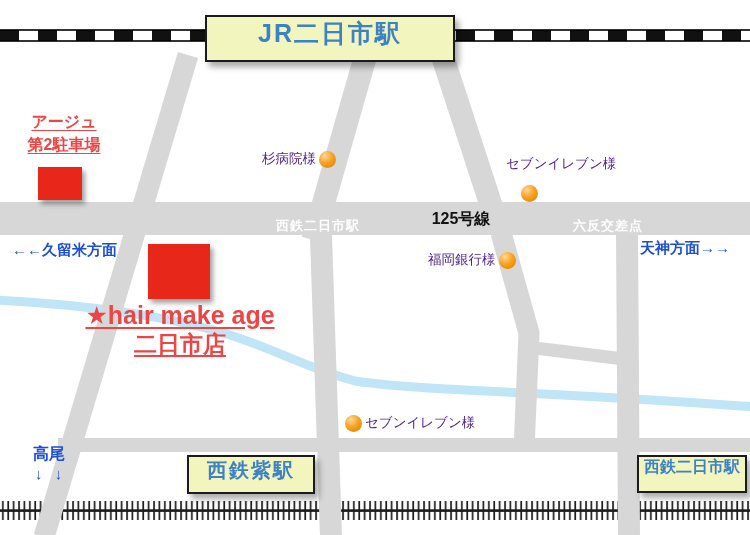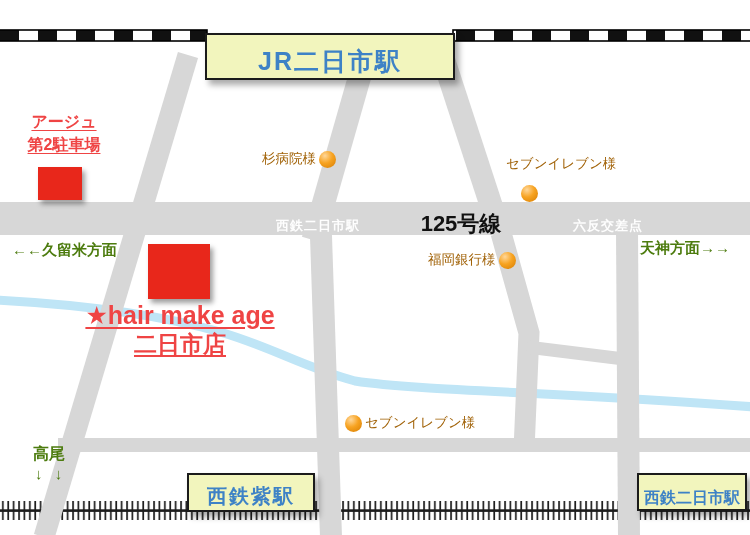--- a/index.html
+++ b/index.html
@@ -3,28 +3,28 @@
 <meta charset="utf-8">
 <style>
   html,body{margin:0;padding:0;background:#fff;}
   #map{position:relative;width:750px;height:535px;background:#ffffff;overflow:hidden;
        font-family:"Liberation Sans","DejaVu Sans",sans-serif;}
   #gfx{position:absolute;left:0;top:0;}
   .abs{position:absolute;}
   .red-label{color:#ef4444;font-weight:bold;text-decoration:underline;text-underline-offset:3px;}
   .red-sq{position:absolute;background:#e8271b;box-shadow:3px 4px 5px rgba(0,0,0,.38);}
   .station-box{position:absolute;background:#f2f5bd;border:2px solid #1b1b1b;
-      color:#3e82c6;font-weight:bold;display:flex;align-items:flex-end;justify-content:center;
-      box-shadow:4px 5px 6px rgba(0,0,0,.33);letter-spacing:2px;margin-top:18px;}
-  .lm{position:absolute;display:flex;align-items:center;gap:3px;font-size:13.5px;color:#a16207;}
+      color:#3e82c6;font-weight:bold;display:flex;align-items:flex-start;justify-content:center;
+      box-shadow:4px 5px 6px rgba(0,0,0,.33);letter-spacing:2px;}
+  .lm{position:absolute;display:flex;align-items:center;gap:3px;font-size:13.5px;color:#4c1d95;}
   .marker{display:inline-block;width:17px;height:17px;border-radius:50%;
       background:radial-gradient(circle at 35% 28%,#ffd79a 0%,#f7a321 45%,#d67c00 100%);}
   .white-cross{position:absolute;width:104px;text-align:center;color:rgba(255,255,255,.96);
       font-size:13px;font-weight:600;letter-spacing:1px;}
-  .dir{position:absolute;font-size:15px;font-weight:bold;color:#4d7c0f;}
+  .dir{position:absolute;font-size:15px;font-weight:bold;color:#1d4ed8;}
   .center{text-align:center;}
 </style>
 </head>
 <body>
 
 <div id="map">
 
   <svg id="gfx" width="750" height="535" viewBox="0 0 750 535">
     <defs>
       <pattern id="raildash" width="38" height="11" patternUnits="userSpaceOnUse">
@@ -90,21 +90,21 @@
   <div class="lm" style="left:428px;top:251px;">
     <span>福岡銀行様</span>
     <span class="marker"></span>
   </div>
 
   <div class="lm" style="left:345px;top:414px;">
     <span class="marker"></span>
     <span>セブンイレブン様</span>
   </div>
 
-  <div class="abs center" style="left:410px;top:209px;width:102px;font-size:22px;font-weight:bold;color:#111;">125号線</div>
+  <div class="abs center" style="left:410px;top:209px;width:102px;font-size:16px;font-weight:bold;color:#111;">125号線</div>
   <div class="white-cross" style="left:266px;top:217px;">西鉄二日市駅</div>
   <div class="white-cross" style="left:556px;top:217px;">六反交差点</div>
 
   <div class="dir" style="left:12px;top:241px;">←←久留米方面</div>
   <div class="dir" style="left:640px;top:239px;">天神方面→→</div>
   <div class="dir" style="left:33px;top:444px;font-size:16px;">高尾</div>
   <div class="dir" style="left:35px;top:465px;letter-spacing:4px;">↓ ↓</div>
 
   <div class="station-box" style="left:187px;top:455px;width:124px;height:35px;font-size:20px;">
     <span>西鉄紫駅</span>

